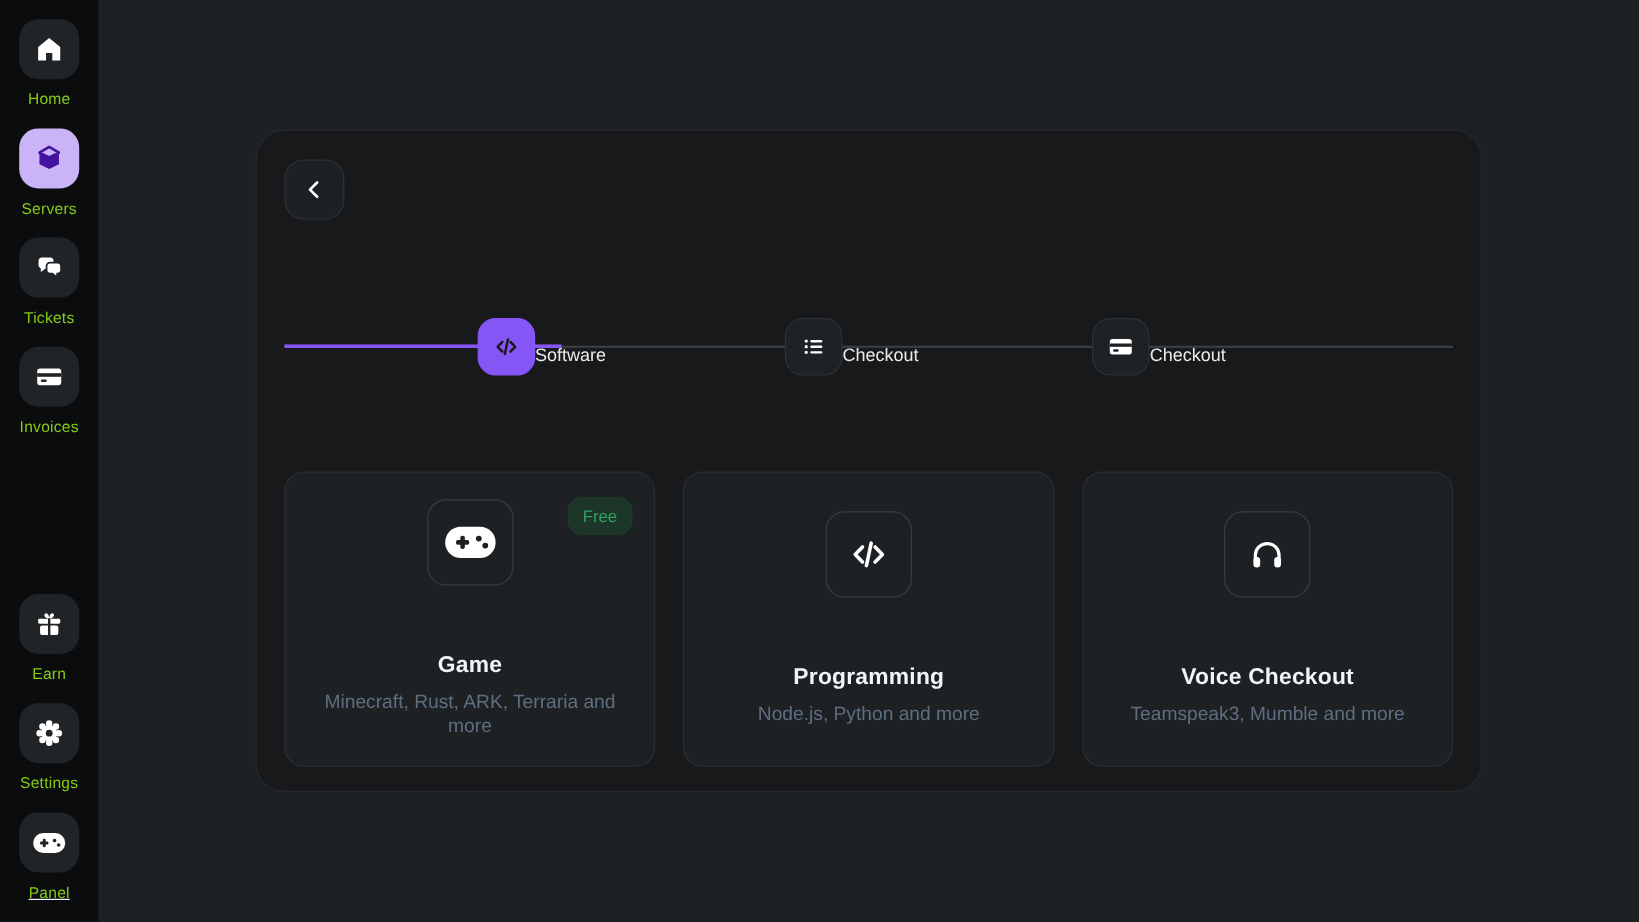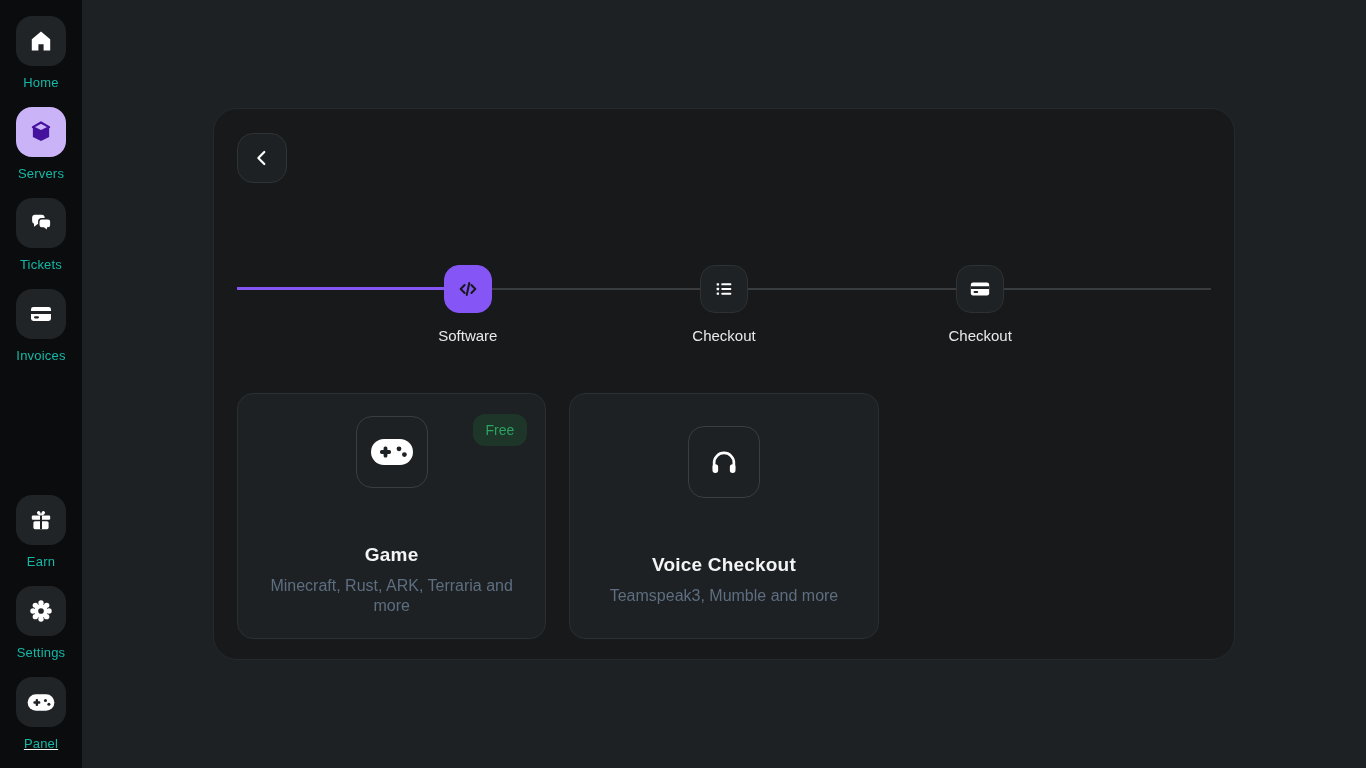--- a/index.html
+++ b/index.html
@@ -17,21 +17,21 @@
     display:flex; flex-direction:column; align-items:center;
     padding:16px 0 17px 0; flex-shrink:0;
   }
   .nav-item { display:flex; flex-direction:column; align-items:center; margin-bottom:17px; }
   .nav-item:last-child { margin-bottom:0;text-decoration:underline; }
   .nav-btn {
     width:50px; height:50px; border-radius:16px; background:#212426;
     display:flex; align-items:center; justify-content:center; cursor:pointer;
   }
   .nav-btn.active { background:#cbb3f8; }
-  .nav-label { color:#14b8a6; font-size:13px; margin-top:9px; letter-spacing:.2px;text-align:center; }
+  .nav-label { color:#84cc16; font-size:13px; margin-top:9px; letter-spacing:.2px;text-align:center; }
   .sidebar-spacer { flex:1; }
 
   
   .main { flex:1; display:flex; align-items:center; justify-content:center; }
   .wizard-card {
     width:1022px; height:552px;
     background:#17191b; border:1px solid #26292c; border-radius:24px;
     padding:24px 23px; position:relative;
   }
   .back-btn {
@@ -43,21 +43,21 @@
   
   .stepper { position:relative; height:80px; margin-top:82px; }
   .step-line {
     position:absolute; left:0; right:0; top:23px; height:2px; background:#393d40;
   }
   .step-line-progress {
     position:absolute; left:0; top:22px; height:3px; width:23.7%; background:#8655f6;
   }
   .step {
     position:absolute; top:0; transform:translateX(-50%);
-    display:flex; flex-direction:column; align-items:center; width:140px;
+    display:flex; align-items:center; width:140px;
   }
   .step.pos-1 { left:23.7%; } .step.pos-2 { left:50%; } .step.pos-3 { left:76.3%; }
   .step-icon {
     width:48px; height:48px; border-radius:15px;
     background:#1f2225; border:1px solid #2e3235;
     display:flex; align-items:center; justify-content:center;
     position:relative; z-index:1; color:#ffffff; cursor:pointer;
   }
   .step-icon.active { background:#8655f6; border:1px solid #8655f6; color:#17191b; }
   .step-label { margin-top:14px; font-size:15px; color:#e9eaeb; }
@@ -270,20 +270,31 @@
                 <circle cx="29" cy="10.8" r="2.4"></circle>
                 <circle cx="34.4" cy="16.6" r="2.4"></circle>
               </g>
             </svg>
           </span>
         </div>
         <div class="tile-title">Game</div>
         <div class="tile-sub">Minecraft, Rust, ARK, Terraria and more</div>
       </div>
 
+      <div class="tile">
+        <div class="tile-iconbox">
+          <span>
+            <svg width="34" height="34" viewBox="0 0 24 24" fill="none" stroke="#ffffff" stroke-width="2.1" stroke-linecap="round" stroke-linejoin="round">
+              <path d="M8.3 7.6 4 12l4.3 4.4M15.7 7.6 20 12l-4.3 4.4M13.4 5.4l-2.8 13.2"></path>
+            </svg>
+          </span>
+        </div>
+        <div class="tile-title">Programming</div>
+        <div class="tile-sub">Node.js, Python and more</div>
+      </div>
 
       <div class="tile">
         <div class="tile-iconbox">
           <span>
             <svg width="32" height="32" viewBox="0 0 24 24" fill="none">
               <path d="M4.6 17v-4.4a7.4 7.4 0 0 1 14.8 0V17" stroke="#ffffff" stroke-width="2" stroke-linecap="round"></path>
               <rect x="3.4" y="13.6" width="4.2" height="6.6" rx="2" fill="#ffffff"></rect>
               <rect x="16.4" y="13.6" width="4.2" height="6.6" rx="2" fill="#ffffff"></rect>
             </svg>
           </span>

